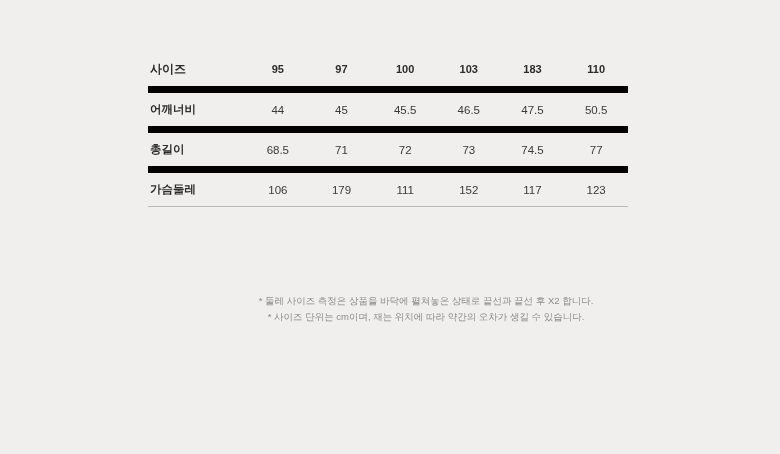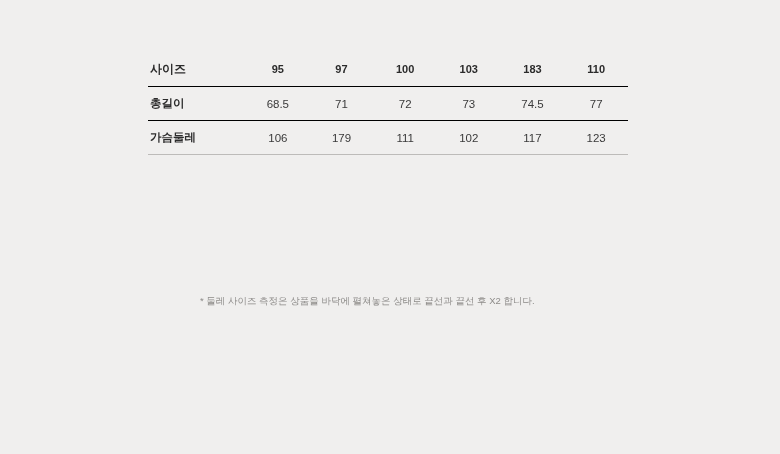--- a/index.html
+++ b/index.html
@@ -26,21 +26,21 @@
     top: 52px;
     width: 480px;
   }
   table.size-table {
     border-collapse: collapse;
     width: 480px;
     table-layout: fixed;
   }
   table.size-table th,
   table.size-table td {
-    border-bottom: 1px solid #000000;
+    border-bottom: 7px solid #000000;
     padding: 0;
     height: 33px;
     font-size: 11.5px;
     color: #2b2b2b;
     font-weight: bold;
     text-align: center;
     vertical-align: middle;
   }
   table.size-table thead th {
     height: 34px;
@@ -59,23 +59,24 @@
   table.size-table td {
     font-weight: normal;
     color: #3a3a3a;
   }
   table.size-table tbody tr:last-child th,
   table.size-table tbody tr:last-child td {
     border-bottom: 1px solid #bdbbb9;
   }
   .notes {
     position: absolute;
-    left: 200px;
+    left: 216px;
     top: 293px;
     width: 420px;
+    text-align: center;
   }
   .notes .note {
     font-size: 9.5px;
     color: #8d8b89;
     line-height: 15.5px;
     white-space: nowrap;
   }
 </style>
 </head>
 <body>
@@ -90,38 +91,48 @@
           <th>95</th>
           <th>97</th>
           <th>100</th>
           <th>103</th>
           <th>183</th>
           <th>110</th>
         </tr>
       </thead>
       <tbody>
         <tr>
+          <th class="row-head">어깨너비</th>
+          <td>44</td>
+          <td>45</td>
+          <td>45.5</td>
+          <td>46.5</td>
+          <td>47.5</td>
+          <td>50.5</td>
+        </tr>
+        <tr>
           <th class="row-head">총길이</th>
           <td>68.5</td>
           <td>71</td>
           <td>72</td>
           <td>73</td>
           <td>74.5</td>
           <td>77</td>
         </tr>
         <tr>
           <th class="row-head">가슴둘레</th>
           <td>106</td>
           <td>179</td>
           <td>111</td>
-          <td>102</td>
+          <td>152</td>
           <td>117</td>
           <td>123</td>
         </tr>
       </tbody>
     </table>
   </div>
 
   <div class="notes">
     <div class="note">* 둘레 사이즈 측정은 상품을 바닥에 펼쳐놓은 상태로 끝선과 끝선 후 X2 합니다.</div>
+    <div class="note">* 사이즈 단위는 cm이며, 재는 위치에 따라 약간의 오차가 생길 수 있습니다.</div>
   </div>
 
 </div>
 
 </body></html>

